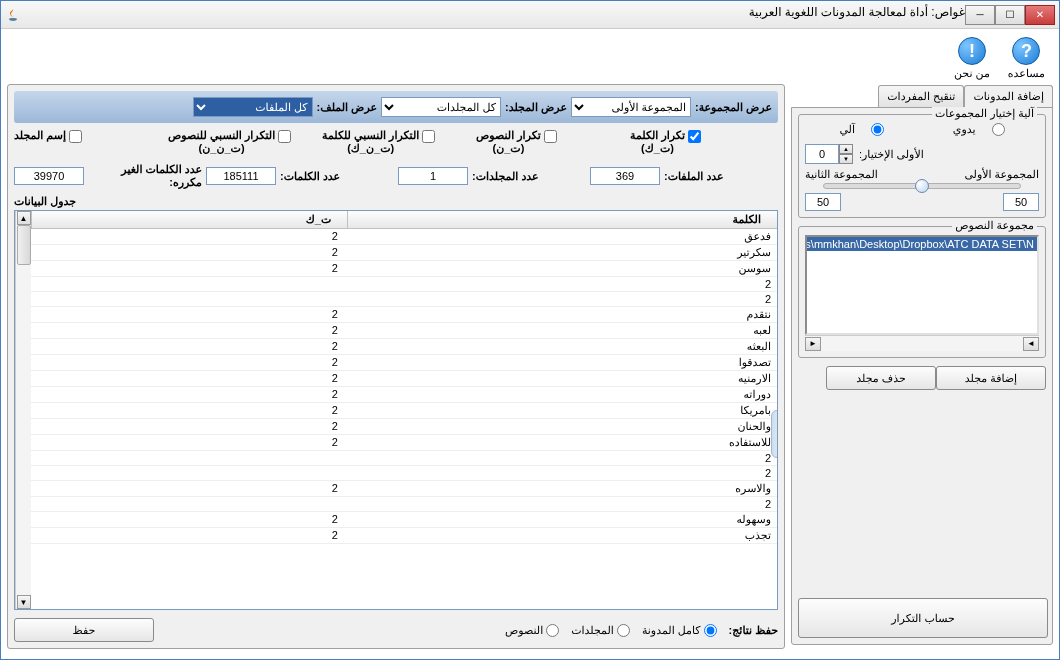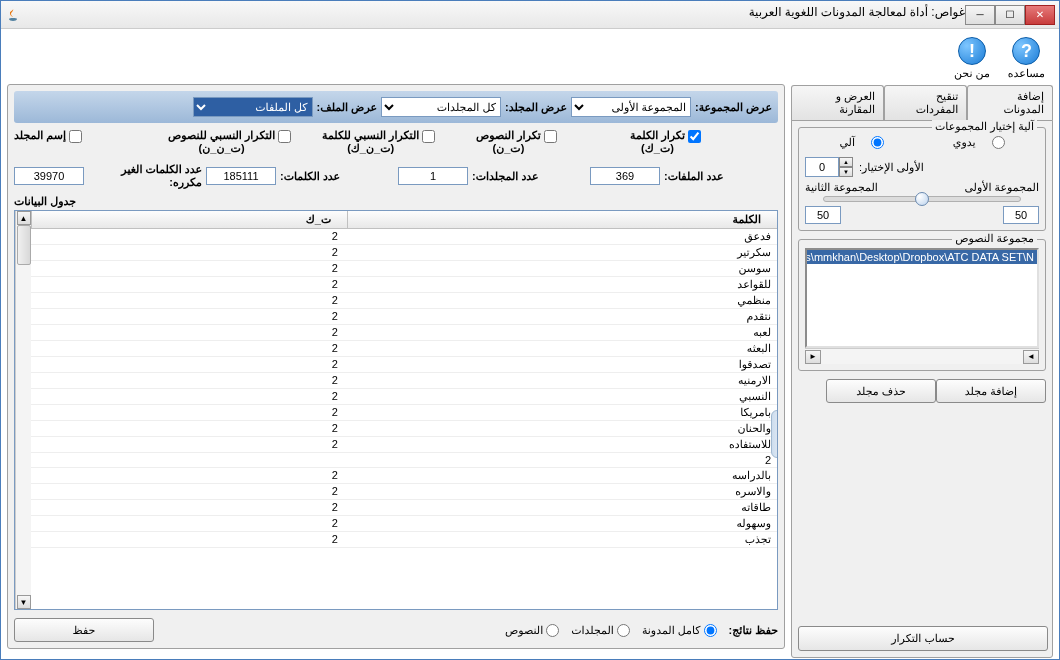--- a/index.html
+++ b/index.html
@@ -48,21 +48,21 @@
 .slider-vals { display: flex; justify-content: space-between; margin: 2px 0 0 0; }
 .slider-vals input { width: 36px; height: 18px; font-size: 11px; text-align: center; border: 1px solid #7a9ac0; background: #fff; }
 
 .pathbox { width: 100%; height: 100px; border: 2px inset #e0e0e0; background: #fff; overflow: auto; }
 .path-item { background: #3868a6; color: #fff; font-size: 11px; padding: 1px 3px; white-space: nowrap; }
 .hscroll { height: 16px; border-top: 1px solid #ccc; background: #f4f4f4; display: flex; align-items: center; justify-content: space-between; }
 .hscroll button { width: 16px; height: 14px; font-size: 8px; border: 1px solid #999; background: linear-gradient(to bottom,#f6f6f6,#ddd); }
 
 .btn-row { display: flex; justify-content: flex-end; margin-top: 8px; }
 .btn { min-width: 110px; height: 24px; font-size: 11px; border: 1px solid #8a8a8a; border-radius: 3px; background: linear-gradient(to bottom,#fdfdfd,#e6e6e6); cursor: pointer; }
-.btn-wide { width: 100%; height: 25px; margin-top: auto; }
+.btn-wide { width: 100%; height: 40px; margin-top: auto; }
 
 .left-panel { flex: 1; border: 1px solid #a0a0a0; border-radius: 3px; background: #f0f0f0; padding: 6px; display: flex; flex-direction: column; direction: rtl; }
 
 .dropdown-row { background: linear-gradient(to bottom,#c4d6ea,#9cb8d8); padding: 6px; border-radius: 3px; display: flex; align-items: center; gap: 4px; font-size: 11px; direction: rtl; }
 .dropdown-row label { font-weight: bold; }
 .select { height: 20px; font-size: 11px; border: 1px solid #7a9ac0; background: #fff; }
 .select.sel-group { width: 120px; }
 .select.sel-folder { width: 120px; }
 .select.sel-file { width: 120px; background: #2e5fa3; color: #fff; }
 
@@ -199,25 +199,23 @@
                 </div>
                 <div class="tbl-row">
                   <div class="col-word">سكرتير</div>
                   <div class="col-tk">2</div>
                 </div>
                 <div class="tbl-row">
                   <div class="col-word">سوسن</div>
                   <div class="col-tk">2</div>
                 </div>
                 <div class="tbl-row">
-                  <div class="col-word">للقواعد</div>
-                  <div class="col-tk">2</div>
-                </div>
-                <div class="tbl-row">
-                  <div class="col-word">منظمي</div>
+                  <div class="col-tk">2</div>
+                </div>
+                <div class="tbl-row">
                   <div class="col-tk">2</div>
                 </div>
                 <div class="tbl-row">
                   <div class="col-word">نتقدم</div>
                   <div class="col-tk">2</div>
                 </div>
                 <div class="tbl-row">
                   <div class="col-word">لعبه</div>
                   <div class="col-tk">2</div>
                 </div>
@@ -227,48 +225,46 @@
                 </div>
                 <div class="tbl-row">
                   <div class="col-word">تصدقوا</div>
                   <div class="col-tk">2</div>
                 </div>
                 <div class="tbl-row">
                   <div class="col-word">الارمنيه</div>
                   <div class="col-tk">2</div>
                 </div>
                 <div class="tbl-row">
-                  <div class="col-word">النسبي</div>
+                  <div class="col-word">دوراته</div>
                   <div class="col-tk">2</div>
                 </div>
                 <div class="tbl-row">
                   <div class="col-word">بامريكا</div>
                   <div class="col-tk">2</div>
                 </div>
                 <div class="tbl-row">
                   <div class="col-word">والحنان</div>
                   <div class="col-tk">2</div>
                 </div>
                 <div class="tbl-row">
                   <div class="col-word">للاستفاده</div>
                   <div class="col-tk">2</div>
                 </div>
                 <div class="tbl-row">
                   <div class="col-tk">2</div>
                 </div>
                 <div class="tbl-row">
-                  <div class="col-word">بالدراسه</div>
                   <div class="col-tk">2</div>
                 </div>
                 <div class="tbl-row">
                   <div class="col-word">والاسره</div>
                   <div class="col-tk">2</div>
                 </div>
                 <div class="tbl-row">
-                  <div class="col-word">طاقاته</div>
                   <div class="col-tk">2</div>
                 </div>
                 <div class="tbl-row">
                   <div class="col-word">وسهوله</div>
                   <div class="col-tk">2</div>
                 </div>
                 <div class="tbl-row">
                   <div class="col-word">تجذب</div>
                   <div class="col-tk">2</div>
                 </div>
@@ -298,21 +294,20 @@
               <span>النصوص</span>
             </label>
           <button class="btn save-btn">حفظ</button>
         </div>
       </div>
 
       <div class="right-panel">
         <div class="tabs">
           <div class="tab active">إضافة المدونات</div>
           <div class="tab">تنقيح المفردات</div>
-          <div class="tab">العرض و المقارنة</div>
         </div>
         <div class="tab-body" style="position:relative">
           <div class="fieldset">
             <legend>آلية إختيار المجموعات</legend>
             <div class="radio-row">
               <label>
                   <input type="radio" name="gs" style="">
                   <span>يدوي</span>
                 </label>
               <label>

